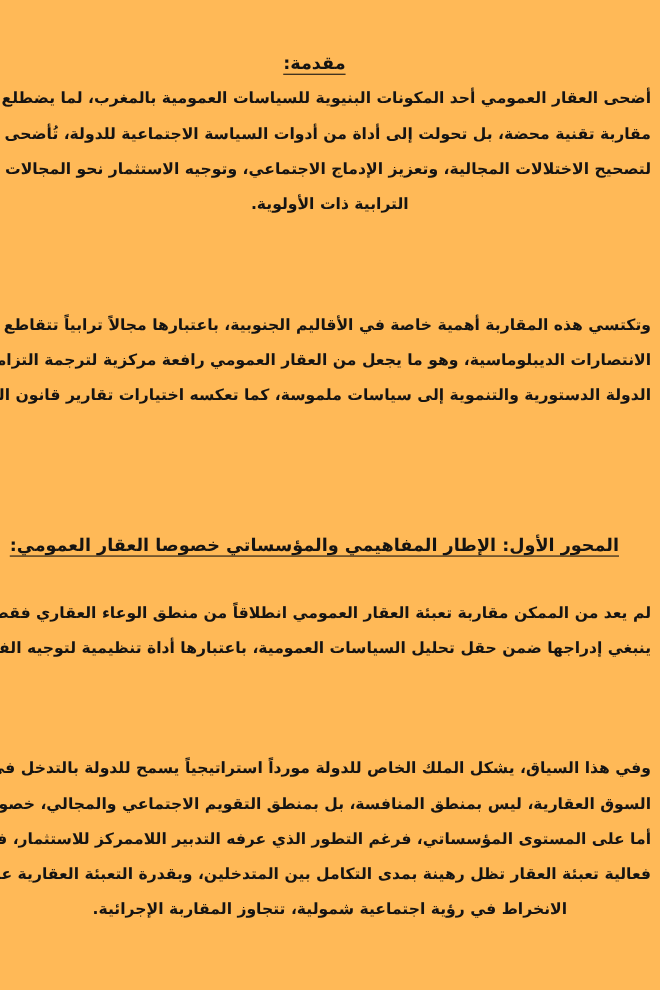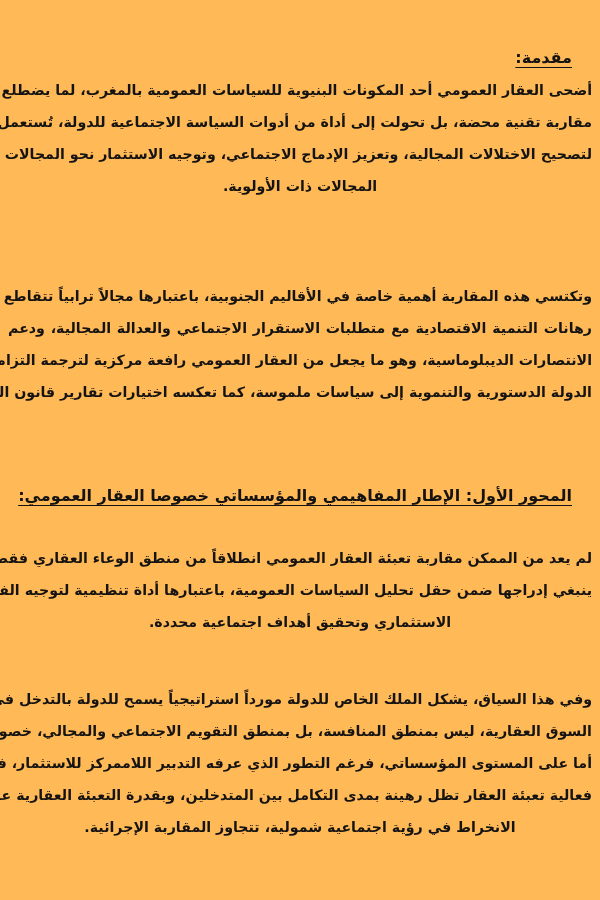--- a/index.html
+++ b/index.html
@@ -20,21 +20,21 @@
       left: 0;
       top: 0;
       width: 600px;
       height: 900px;
       direction: rtl;
     }
     .heading {
       position: absolute;
       left: 0;
       width: 572px;
-      text-align: right;
+      text-align: center;
       font-weight: bold;
       font-size: 16px;
       text-decoration: underline;
       text-underline-offset: 4px;
       line-height: 24px;
       white-space: nowrap;
     }
     .para {
       position: absolute;
       left: 8px;
@@ -58,38 +58,36 @@
   </style>
 </head>
 <body>
 
 <div class="page">
 
   <div class="heading" style="top:46px;">مقدمة:</div>
 
   <div class="para" style="top:74px;">
     <span class="line">أضحى العقار العمومي أحد المكونات البنيوية للسياسات العمومية بالمغرب، لما يضطلع به</span>
-    <span class="line">مقاربة تقنية محضة، بل تحولت إلى أداة من أدوات السياسة الاجتماعية للدولة، تُستعمل</span>
+    <span class="line">مقاربة تقنية محضة، بل تحولت إلى أداة من أدوات السياسة الاجتماعية للدولة، تُأضحى</span>
     <span class="line">لتصحيح الاختلالات المجالية، وتعزيز الإدماج الاجتماعي، وتوجيه الاستثمار نحو المجالات</span>
-    <span class="line center">المجالات ذات الأولوية.</span>
+    <span class="line center">الترابية ذات الأولوية.</span>
   </div>
 
   <div class="para" style="top:280px;">
     <span class="line">وتكتسي هذه المقاربة أهمية خاصة في الأقاليم الجنوبية، باعتبارها مجالاً ترابياً تتقاطع فيه</span>
-    <span class="line">رهانات التنمية الاقتصادية مع متطلبات الاستقرار الاجتماعي والعدالة المجالية، ودعم</span>
     <span class="line">الانتصارات الديبلوماسية، وهو ما يجعل من العقار العمومي رافعة مركزية لترجمة التزامات</span>
     <span class="line">الدولة الدستورية والتنموية إلى سياسات ملموسة، كما تعكسه اختيارات تقارير قانون المالية</span>
   </div>
 
   <div class="heading" style="top:484px;">المحور الأول: الإطار المفاهيمي والمؤسساتي خصوصا العقار العمومي:</div>
 
   <div class="para" style="top:542px;">
     <span class="line">لم يعد من الممكن مقاربة تعبئة العقار العمومي انطلاقاً من منطق الوعاء العقاري فقط، بل</span>
     <span class="line">ينبغي إدراجها ضمن حقل تحليل السياسات العمومية، باعتبارها أداة تنظيمية لتوجيه الفعل</span>
-    <span class="line center">الاستثماري وتحقيق أهداف اجتماعية محددة.</span>
   </div>
 
   <div class="para" style="top:683px;">
     <span class="line">وفي هذا السياق، يشكل الملك الخاص للدولة مورداً استراتيجياً يسمح للدولة بالتدخل في</span>
     <span class="line">السوق العقارية، ليس بمنطق المنافسة، بل بمنطق التقويم الاجتماعي والمجالي، خصوصاً في</span>
     <span class="line">أما على المستوى المؤسساتي، فرغم التطور الذي عرفه التدبير اللاممركز للاستثمار، فإن</span>
     <span class="line">فعالية تعبئة العقار تظل رهينة بمدى التكامل بين المتدخلين، وبقدرة التعبئة العقارية على</span>
     <span class="line center">الانخراط في رؤية اجتماعية شمولية، تتجاوز المقاربة الإجرائية.</span>
   </div>
 

